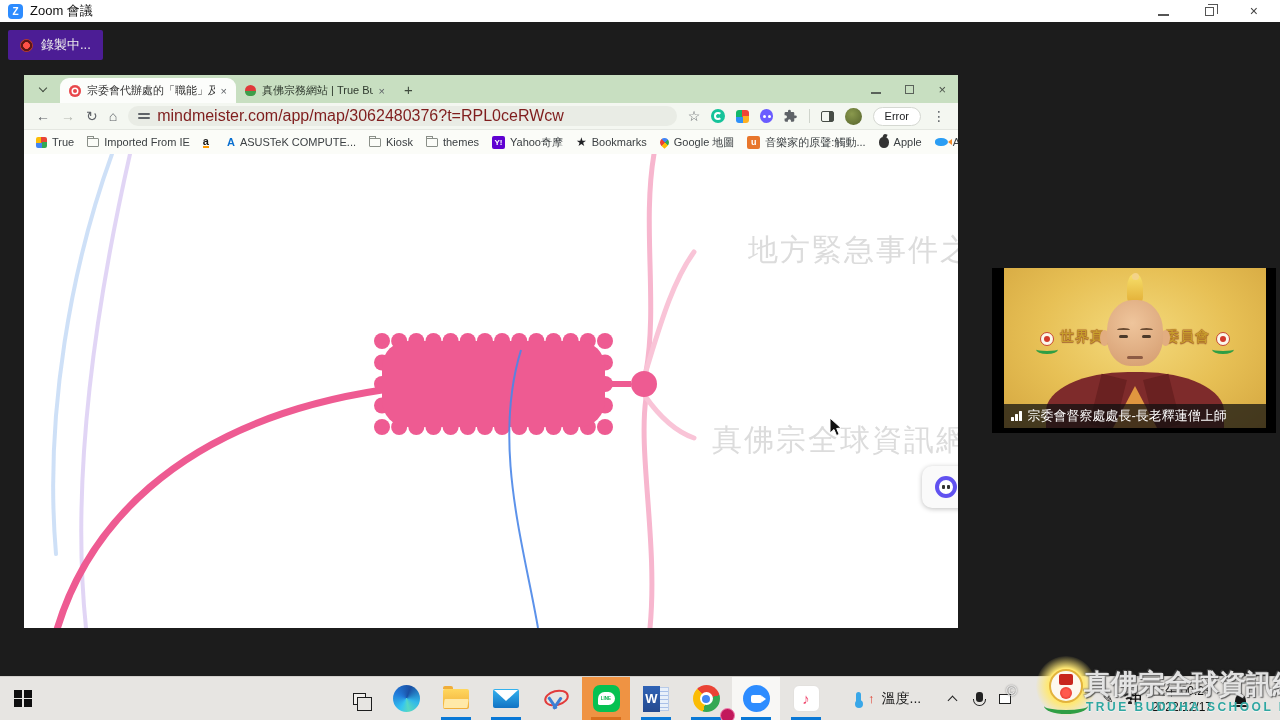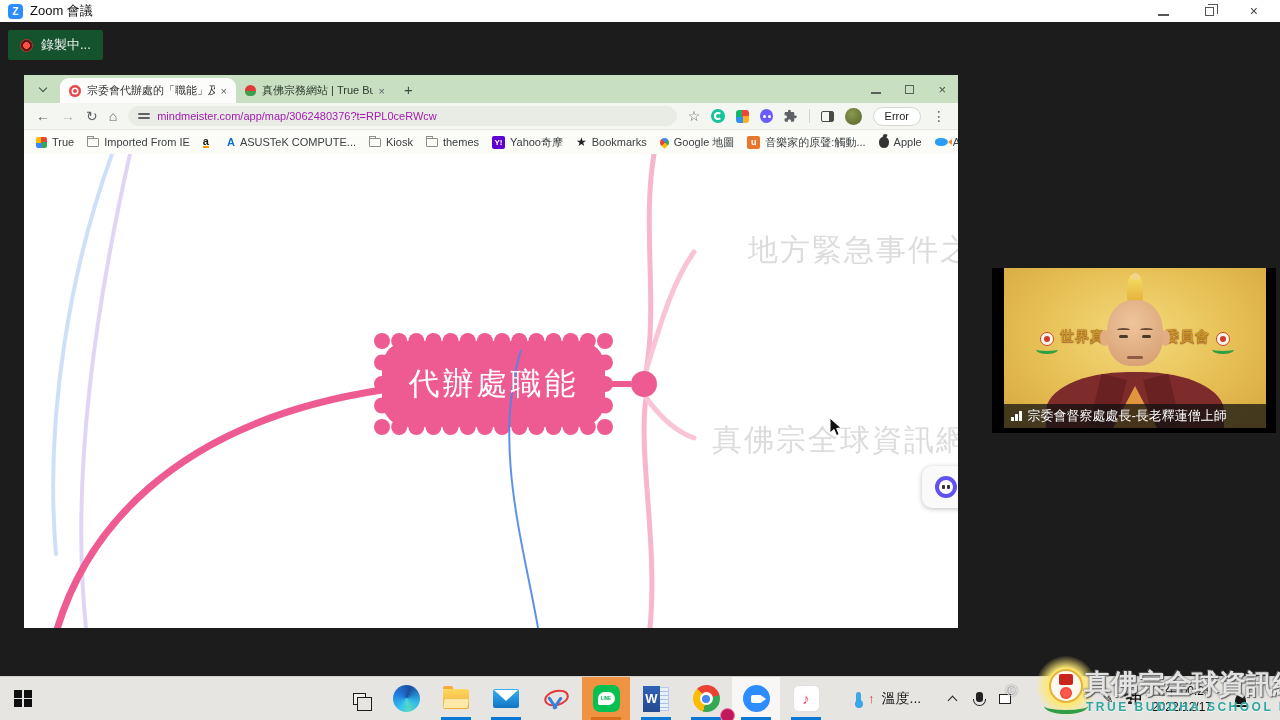--- a/index.html
+++ b/index.html
@@ -14,21 +14,21 @@
   .ztitle{font-size:13px;color:#111}
   .zwin-controls{margin-left:auto;display:flex;align-items:center;gap:36px;padding-right:14px}
   .min-bar{display:inline-block;width:11px;height:2px;background:#555}
   .restore-sq{display:inline-block;width:9px;height:9px;border:1.4px solid #555;position:relative;background:#fff}
   .restore-sq::before{content:"";position:absolute;left:2px;top:-4px;width:9px;height:9px;border:1.4px solid #555;border-bottom:none;border-left:none}
   .close-x{font-size:14px;color:#444;line-height:1}
 
   
   #meeting-controls{left:8px;top:30px;display:flex;gap:10px;z-index:5}
   .mtg-btn{background:#3a3a3a;color:#ececec;font-size:13px;padding:6px 12px;display:flex;align-items:center;gap:8px;border-radius:2px}
-  #record-btn{background:#14532d}
+  #record-btn{background:#4c1d95}
   .rec-dot{width:13px;height:13px;border-radius:50%;background:radial-gradient(circle,#ff5148 0 34%,#5d1714 40% 58%,#b3372b 62% 100%)}
 
   
   #browser{left:24px;top:75px;width:934px;height:553px;background:#fff;z-index:4}
   #tabstrip{position:absolute;left:0;top:0;width:934px;height:28px;background:#c8dfc1;display:flex;align-items:flex-end}
   .tab-search-btn{align-self:center;margin:0 8px 0 10px;width:18px;height:18px;border-radius:50%;display:flex;align-items:center;justify-content:center}
   .chev{display:inline-block;width:6px;height:6px;border-right:1.6px solid #3f4a3e;border-bottom:1.6px solid #3f4a3e;transform:rotate(45deg);margin-top:-3px}
   .tab{height:25px;display:flex;align-items:center;gap:6px;padding:0 9px;font-size:11px;color:#333}
   .tab.active{background:#fcfdfb;border-radius:9px 9px 0 0;width:176px}
   .tab.inactive{width:158px;color:#2f3a2e}
@@ -42,21 +42,21 @@
   .bmax{width:9px;height:9px;border:1.3px solid #5a625a;display:inline-block}
   .bx{font-size:13px;color:#4c544b}
 
   #toolbar{position:absolute;left:0;top:28px;width:934px;height:27px;background:#f4f7f1;border-bottom:1px solid #e4e7e1;display:flex;align-items:center;gap:11px;padding:0 12px}
   .nav-ic{font-size:14px;color:#5f6368;line-height:1}
   .nav-ic.disabled{color:#b4b8b1}
   #urlbar{width:560px;height:20px;background:#e9ece5;border-radius:10px;display:flex;align-items:center;gap:7px;padding:0 10px}
   .ic-tune{width:12px;height:10px;position:relative;flex:none}
   .ic-tune::before,.ic-tune::after{content:"";position:absolute;left:0;right:0;height:2px;background:#5f6368;border-radius:1px}
   .ic-tune::before{top:2px}.ic-tune::after{top:6px}
-  #url-text{font-size:11px;color:#a21caf;white-space:nowrap;overflow:hidden}
+  #url-text{font-size:16px;color:#7f1d1d;white-space:nowrap;overflow:hidden}
   .ext-green{width:14px;height:14px;border-radius:50%;background:#15c39a;position:relative}
   .ext-green::before{content:"";position:absolute;inset:3px;border-radius:50%;border:2px solid #fff;border-right-color:transparent}
   .ext-grid{width:13px;height:13px;border-radius:3px;background:conic-gradient(#f04438 0 25%,#fdb022 0 50%,#2e90fa 0 75%,#12b76a 0)}
   .ext-face{width:14px;height:14px;border-radius:50%;background:#6a5cff;display:flex;align-items:center;justify-content:center;gap:2px}
   .ext-face i{width:3px;height:3px;background:#fff;border-radius:50%}
   .side-panel{width:13px;height:11px;border:1.5px solid #474d46;border-radius:2px;position:relative}
   .side-panel::after{content:"";position:absolute;right:0;top:0;bottom:0;width:4px;background:#474d46}
   .avatar{width:17px;height:17px;border-radius:50%;background:radial-gradient(circle at 40% 35%,#8a994d,#55632c)}
   .error-pill{height:19px;padding:0 11px;border:1px solid #d5d8d2;border-radius:10px;background:#fff;font-size:11px;color:#202124;display:flex;align-items:center}
   .vdiv{width:1px;height:14px;background:#cfd4cc}
@@ -363,21 +363,20 @@
             <circle cx="358" cy="208.5" r="8" fill="#ee5b92"></circle>
             <circle cx="581" cy="208.5" r="8" fill="#ee5b92"></circle>
             <circle cx="358" cy="230" r="8" fill="#ee5b92"></circle>
             <circle cx="581" cy="230" r="8" fill="#ee5b92"></circle>
             <circle cx="358" cy="251.5" r="8" fill="#ee5b92"></circle>
             <circle cx="581" cy="251.5" r="8" fill="#ee5b92"></circle>
           </g>
         <rect x="358" y="187" width="223" height="86" rx="26" fill="#ee5b92"></rect>
         <path d="M 497 196 C 468 290, 500 392, 514 474" stroke="#4a86e8" stroke-width="2" fill="none" opacity="0.9"></path>
       </svg>
-      <div class="abs" id="node-label">代辦處職能</div>
       <div class="abs ghost" id="ghost-top">地方緊急事件之</div>
       <div class="abs ghost" id="ghost-bottom">真佛宗全球資訊網</div>
       <div class="abs" id="help-widget">
         <span class="help-face">
             <i></i>
             <i></i>
           </span>
       </div>
       <svg class="abs" id="map-cursor" width="14" height="20" viewBox="0 0 14 20">
         <path d="M1 1 L1 16 L5 12.5 L7.5 18.5 L10.2 17.4 L7.7 11.5 L12 11 Z" fill="#111" stroke="#fff" stroke-width="1"></path>

